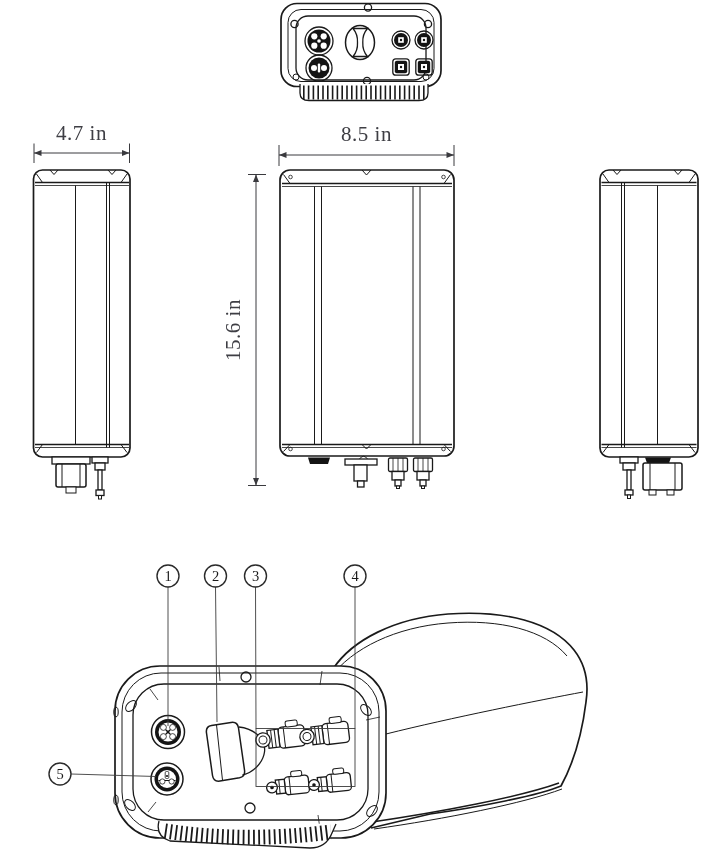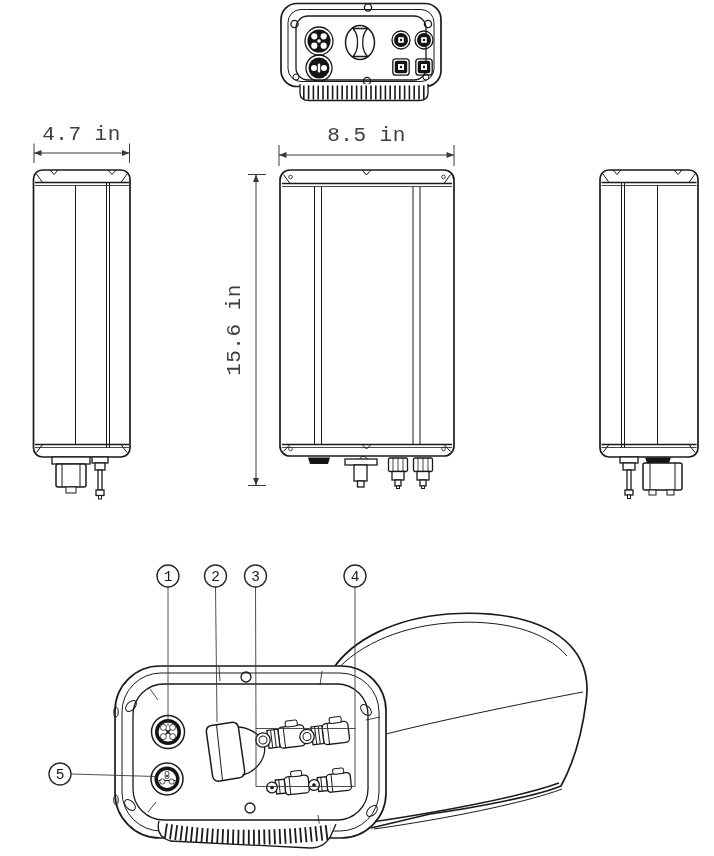--- a/index.html
+++ b/index.html
@@ -1,17 +1,17 @@
 <!DOCTYPE html>
 <html><head>
 <meta charset="utf-8">
 <style>
   html,body{margin:0;padding:0;background:#ffffff;}
   .page{position:relative;width:714px;height:856px;background:#fff;overflow:hidden;
-        font-family:Liberation Mono, monospace;}
+        font-family:Liberation Serif, serif;}
   svg{position:absolute;left:0;top:0;}
   .ln   {stroke:#1a1a1a;fill:none;}
   .w17  {stroke-width:1.7;}
   .w15  {stroke-width:1.5;}
   .w13  {stroke-width:1.3;}
   .w10  {stroke-width:1;}
   .w08  {stroke-width:0.8;}
   .whitefill{fill:#ffffff;}
   .dark {fill:#141414;stroke:none;}
   .dim  {stroke:#3a3a3e;stroke-width:1;fill:none;}

